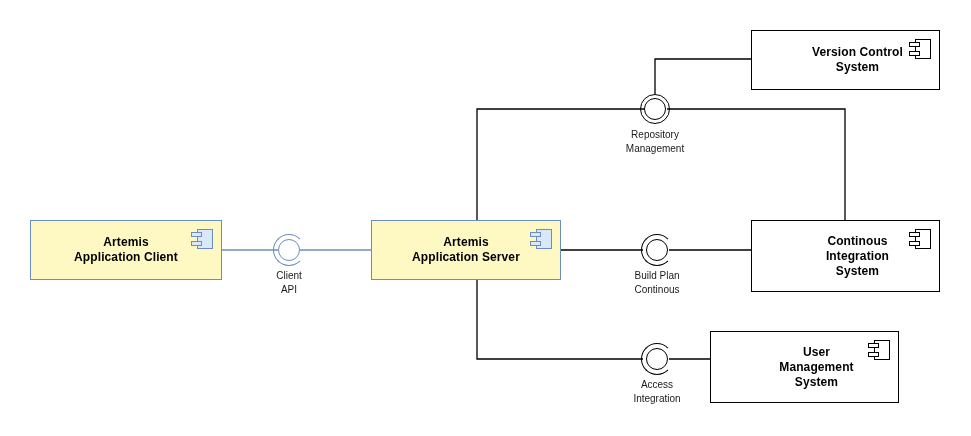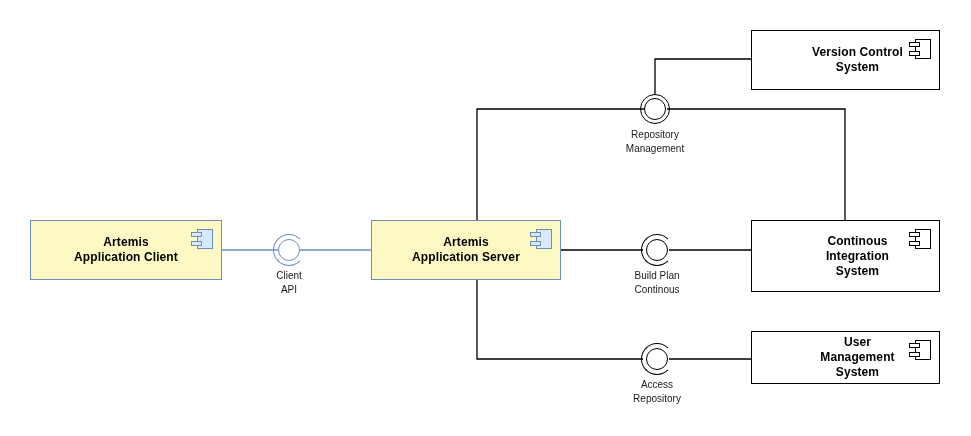--- a/index.html
+++ b/index.html
@@ -202,21 +202,21 @@
   <div class="component plain" style="left:751px; top:220px; width:189px; height:72px;">
     <span class="comp-label">Continous
 Integration System</span>
     <span class="comp-icon">
       <span class="ic-body"></span>
       <span class="ic-tab t1"></span>
       <span class="ic-tab t2"></span>
     </span>
   </div>
 
-  <div class="component plain" style="left:751px; top:331px; width:189px; height:53px;">
+  <div class="component plain" style="left:710px; top:331px; width:189px; height:72px;">
     <span class="comp-label">User Management
 System</span>
     <span class="comp-icon">
       <span class="ic-body"></span>
       <span class="ic-tab t1"></span>
       <span class="ic-tab t2"></span>
     </span>
   </div>
 
   <div class="interface blue" style="left:289px; top:250px;">
@@ -235,16 +235,16 @@
   <div class="interface" style="left:657px; top:250px;">
     <span class="iface-socket"></span>
     <span class="iface-ball"></span>
     <span class="iface-text">Build Plan
 Continous</span>
   </div>
 
   <div class="interface" style="left:657px; top:359px;">
     <span class="iface-socket"></span>
     <span class="iface-ball"></span>
-    <span class="iface-text">Access Repository</span>
+    <span class="iface-text">Access Integration</span>
   </div>
 
 </div>
 
 </body></html>

